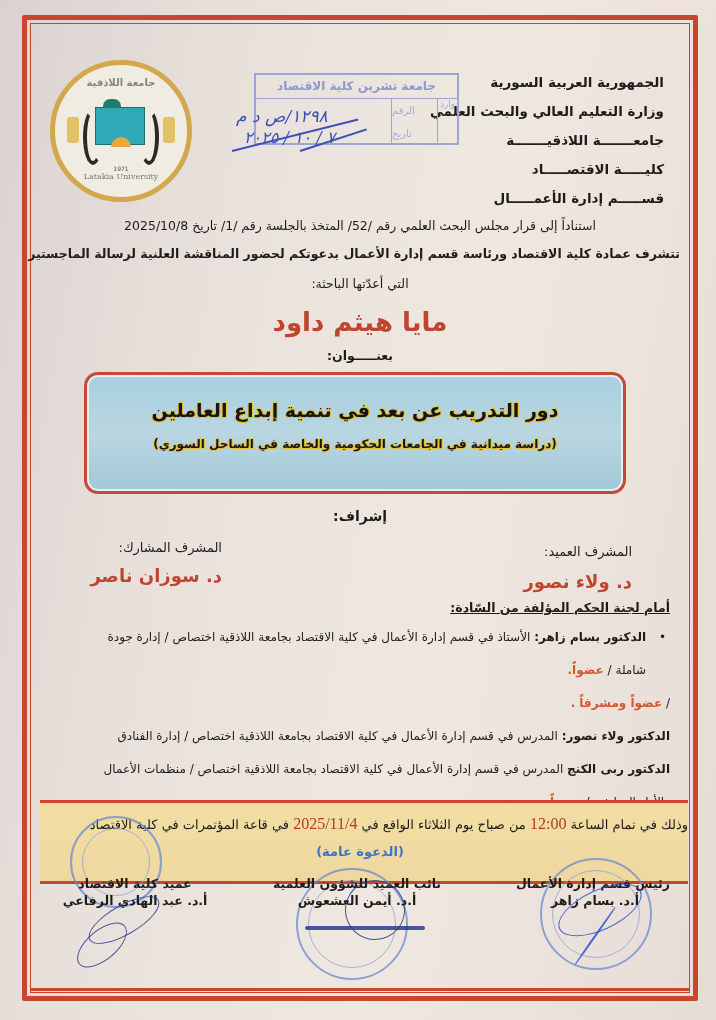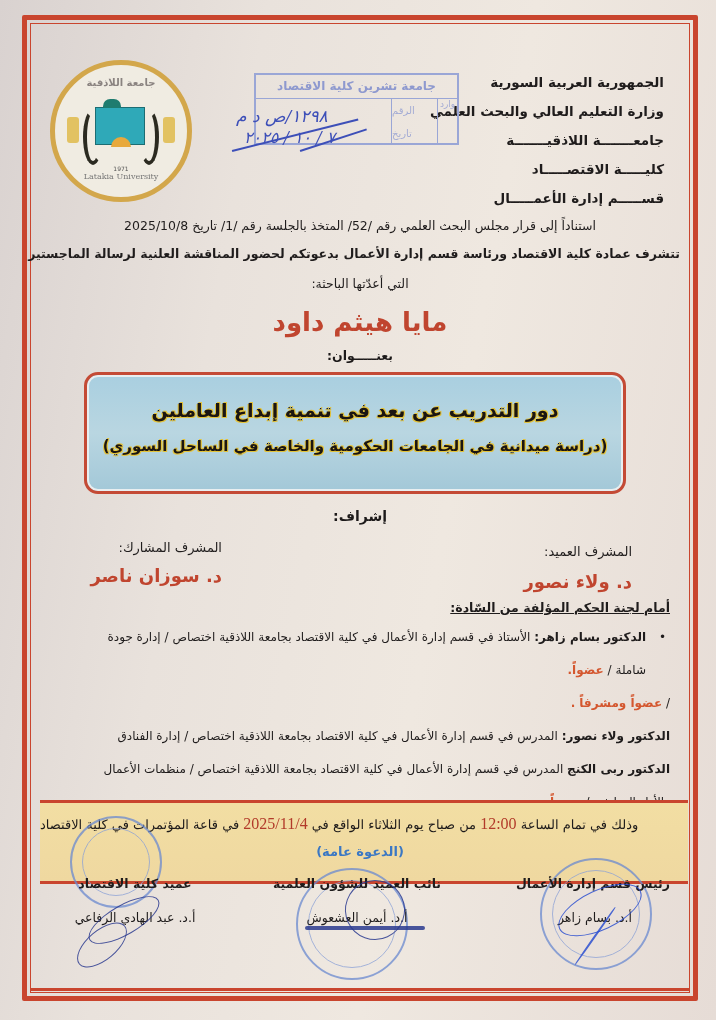--- a/index.html
+++ b/index.html
@@ -122,21 +122,21 @@
     border: 3px solid #c44a35; border-radius: 14px;
     background: linear-gradient(180deg, #a9cfe0 0%, #b9d6e1 50%, #a3c8d8 100%);
     box-shadow: inset 0 0 0 2px #e8eef0;
     text-align: center; direction: rtl;
   }
   .title-main {
     margin-top: 24px; font-size: 19px; font-weight: bold; color: #1a1512;
     text-shadow: 1px 1px 0 #e3c33b, -1px 1px 0 #e3c33b, 1px -1px 0 #e3c33b;
   }
   .title-sub {
-    margin-top: 16px; font-size: 15px; font-weight: bold; color: #1a1512;
+    margin-top: 16px; font-size: 12px; font-weight: bold; color: #1a1512;
     text-shadow: 1px 1px 0 #e3c33b, -1px 1px 0 #e3c33b, 1px -1px 0 #e3c33b;
   }
   .supervision { top: 508px; font-size: 14px; font-weight: bold; }
   .sup-block { position: absolute; direction: rtl; text-align: right; white-space: nowrap; }
   .sup-main { right: 84px; top: 542px; }
   .sup-co { right: 494px; top: 538px; }
   .sup-label { font-size: 13px; color: #1f1c1c; line-height: 20px; }
   .sup-name { font-size: 18px; font-weight: bold; color: #c0452f; line-height: 28px; margin-top: 6px; }
   .sup-co .sup-name { margin-top: 4px; }
   .committee {
@@ -153,41 +153,41 @@
   }
   .member b { font-weight: bold; }
   .role { color: #d4572f; font-weight: bold; }
   .event-box {
     position: absolute; left: 40px; top: 800px; width: 648px; height: 84px;
     background: linear-gradient(180deg, #f2dea3 0%, #efd8a0 100%);
     border-top: 3px solid #c9452e; border-bottom: 3px solid #c9452e;
     direction: rtl;
   }
   .event-line {
-    margin-top: 12px; text-align: left; font-size: 13px; white-space: nowrap;
+    margin-top: 12px; text-align: right; font-size: 13px; white-space: nowrap;
     font-family: "DejaVu Serif", serif;
   }
   .event-line .num { color: #b23a2a; font-size: 16px; font-family: "Liberation Serif", serif; }
   .public-invite {
     position: absolute; left: 300px; top: 844px; width: 120px; text-align: center;
     font-size: 13px; font-weight: bold; color: #3b78c4; direction: rtl;
   }
   .seal {
     position: absolute; border-radius: 50%; border: 2px solid #6b8ad0; opacity: 0.75;
   }
   .seal::after {
     content: ""; position: absolute; inset: 10px; border-radius: 50%;
     border: 1px solid #8aa0d6;
   }
   .seal-1 { left: 70px; top: 816px; width: 92px; height: 92px; }
   .seal-2 { left: 296px; top: 868px; width: 112px; height: 112px; }
   .seal-3 { left: 540px; top: 858px; width: 112px; height: 112px; }
   .sig-block { position: absolute; text-align: center; direction: rtl; white-space: nowrap; }
   .sig-title { font-size: 12.5px; font-weight: bold; color: #1f1c1c; }
-  .sig-name { font-size: 12.5px; font-weight: normal; color: #1f1c1c; margin-top: 19px; }
+  .sig-name { font-size: 12.5px; font-weight: bold; color: #1f1c1c; margin-top: 2px; }
   .sig-dean { left: 60px; top: 876px; width: 150px; }
   .sig-vice { left: 272px; top: 876px; width: 170px; }
   .sig-head { left: 520px; top: 876px; width: 150px; }
   .scribble {
     position: absolute; border: 1.5px solid #2a3a8f; border-radius: 50%; opacity: 0.85;
   }
   .scr-1 { left: 84px; top: 905px; width: 80px; height: 30px; transform: rotate(-30deg); }
   .scr-1b { left: 72px; top: 930px; width: 60px; height: 30px; transform: rotate(-40deg); }
   .scr-2 { left: 305px; top: 926px; width: 120px; height: 4px; border-radius: 2px; background: #2a3a8f; border: none; }
   .scr-2b { left: 345px; top: 880px; width: 60px; height: 60px; transform: rotate(20deg); }

